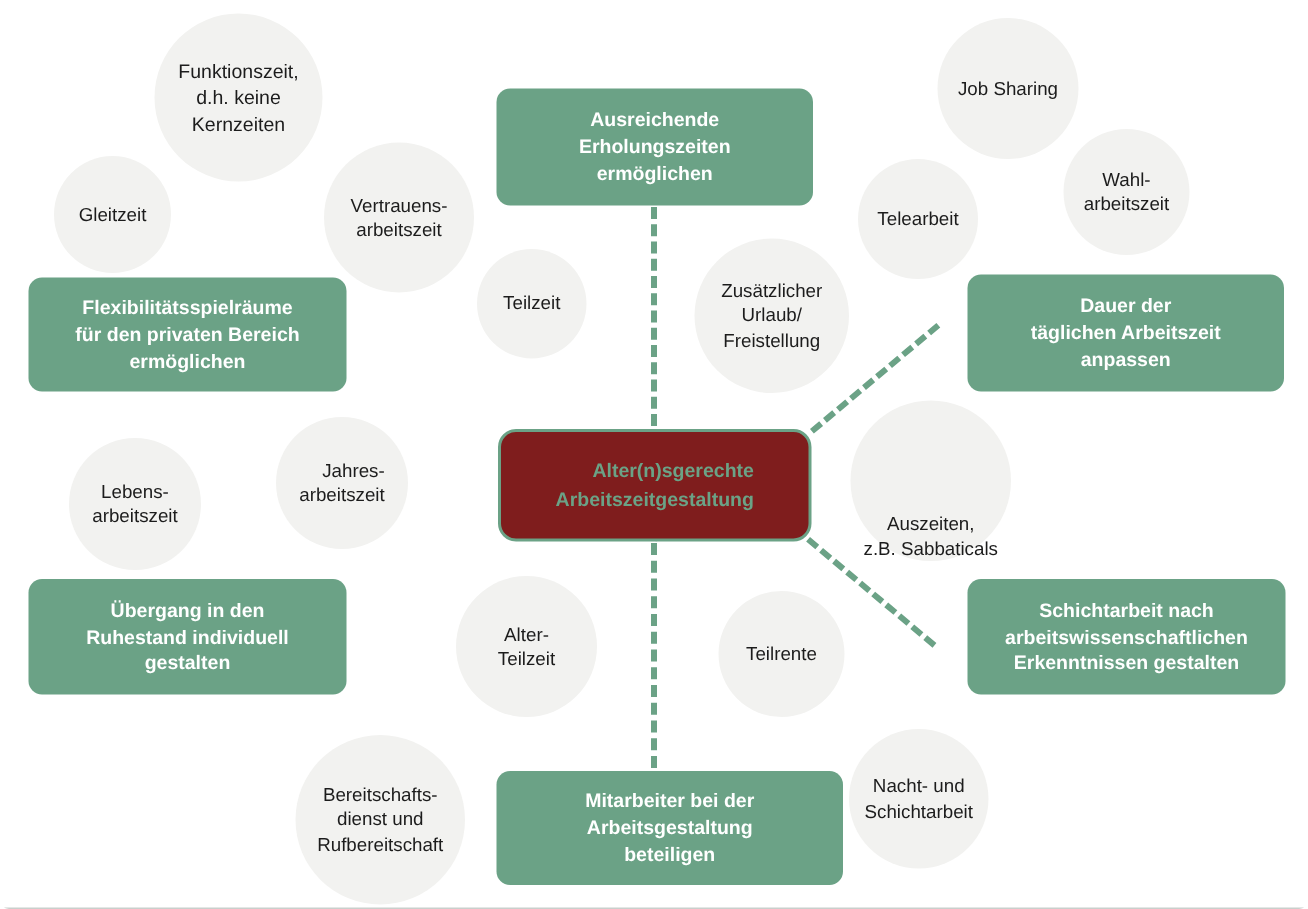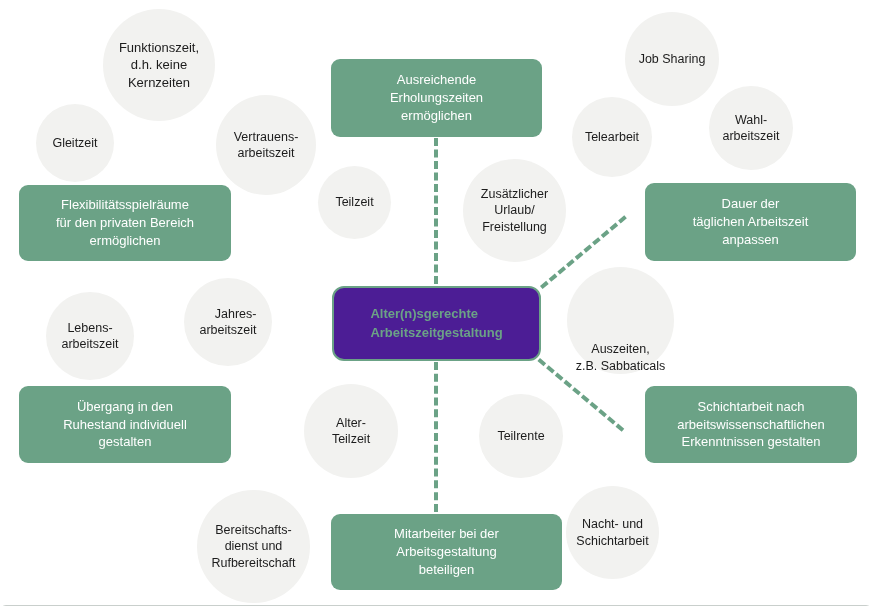--- a/index.html
+++ b/index.html
@@ -47,38 +47,38 @@
   .greenbox {
     position: absolute;
     background: #6ba286;
     border-radius: 9px;
     display: flex;
     align-items: center;
     justify-content: center;
     text-align: center;
     color: #ffffff;
     font-size: 13px;
-    font-weight: normal;
+    font-weight: bold;
     line-height: 1.36;
     padding: 0 4px;
     box-sizing: border-box;
     white-space: pre-line;
     z-index: 3;
   }
 
   
   #center-node {
     position: absolute;
-    background: #4c1d95;
+    background: #7f1d1d;
     border: 2px solid #6ba286;
     border-radius: 12px;
     display: flex;
     align-items: center;
     justify-content: center;
-    text-align: left;
+    text-align: right;
     color: #6ba286;
     font-size: 13px;
     font-weight: bold;
     line-height: 1.4;
     box-sizing: border-box;
     white-space: pre-line;
     z-index: 4;
   }
 
   
@@ -136,21 +136,21 @@
   <div class="circle" style="left:463px; top:159px; width:103px; height:103px;">
     <span>Zusätzlicher
 Urlaub/
 Freistellung</span>
   </div>
 
   <div class="circle" style="left:625px; top:12px; width:94px; height:94px;">
     <span>Job Sharing</span>
   </div>
 
-  <div class="circle" style="left:572px; top:97px; width:80px; height:80px;">
+  <div class="circle" style="left:572px; top:106px; width:80px; height:80px;">
     <span>Telearbeit</span>
   </div>
 
   <div class="circle" style="left:709px; top:86px; width:84px; height:84px;">
     <span>Wahl-
 arbeitszeit</span>
   </div>
 
   <div class="circle" style="left:46px; top:292px; width:88px; height:88px;">
     <span>Lebens-

